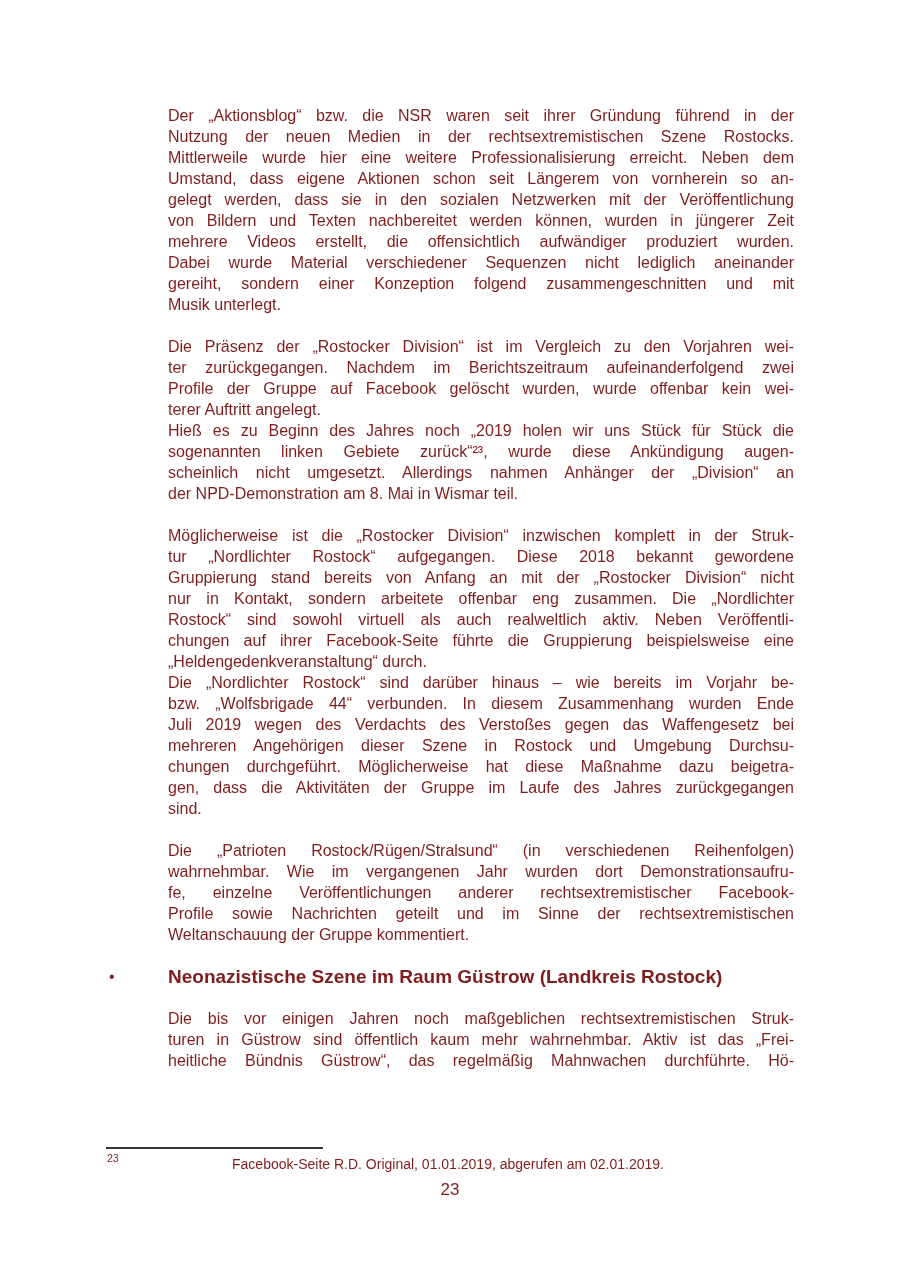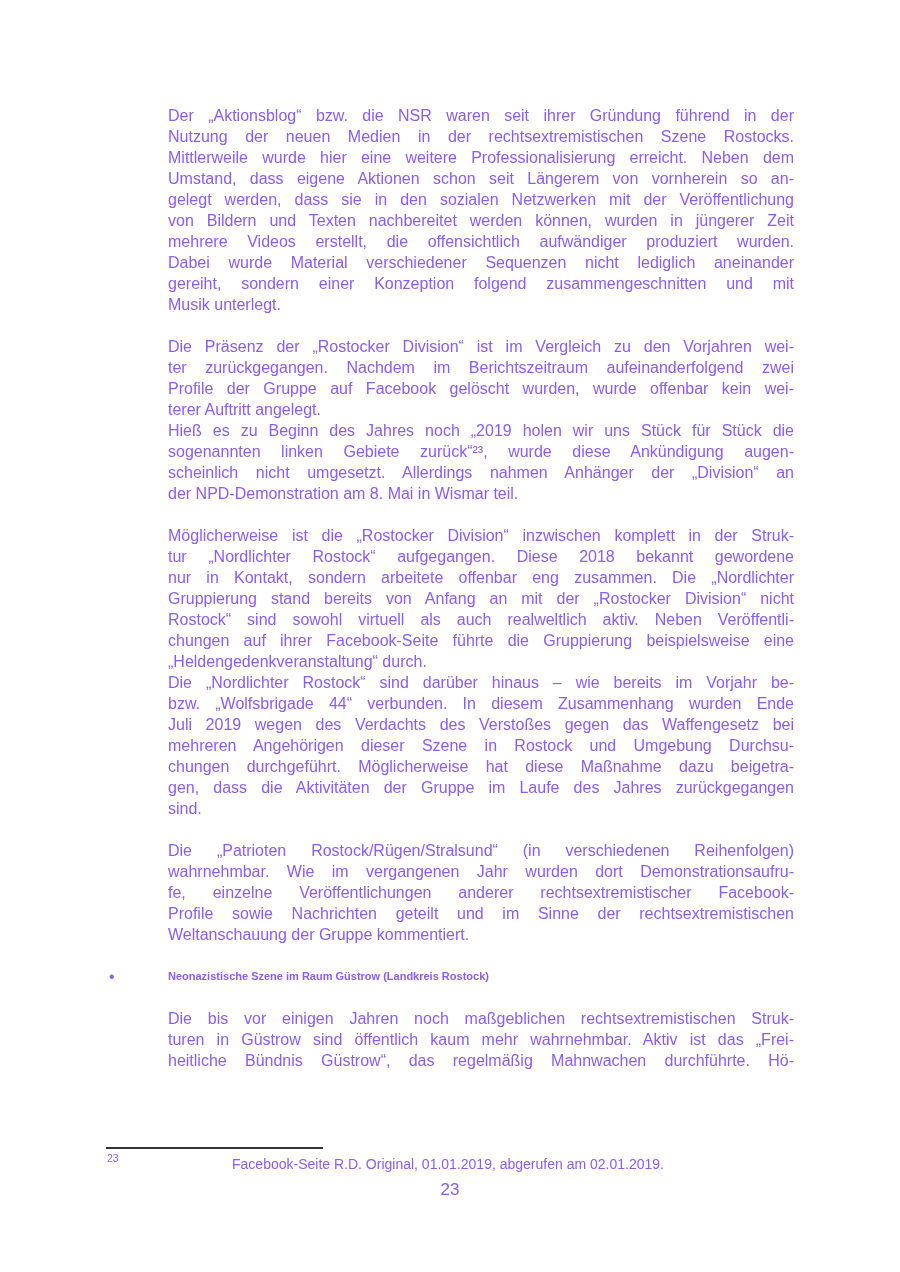--- a/index.html
+++ b/index.html
@@ -7,21 +7,21 @@
     padding: 0;
     background: #ffffff;
   }
   .page {
     position: relative;
     width: 900px;
     height: 1272px;
     background: #ffffff;
     overflow: hidden;
     font-family: "Liberation Sans", "DejaVu Sans", sans-serif;
-    color: #8b5cf6;
+    color: #7f1d1d;
   }
   .column {
     position: absolute;
     left: 168px;
     top: 105px;
     width: 626px;
   }
   .para {
     margin: 0 0 21px 0;
   }
@@ -42,21 +42,21 @@
   }
   .bullet {
     position: absolute;
     left: -59px;
     top: 0;
     font-size: 16px;
     line-height: 21px;
   }
   .heading-text {
     font-weight: bold;
-    font-size: 11px;
+    font-size: 19px;
     line-height: 21px;
     text-align: left;
   }
   .footnote-rule {
     position: absolute;
     left: 106px;
     top: 1147px;
     width: 217px;
     height: 0;
     border-top: 2px solid #333333;
@@ -110,22 +110,22 @@
         <div class="line">Profile der Gruppe auf Facebook gelöscht wurden, wurde offenbar kein wei-</div>
         <div class="line lastline">terer Auftritt angelegt.</div>
         <div class="line">Hieß es zu Beginn des Jahres noch „2019 holen wir uns Stück für Stück die</div>
         <div class="line">sogenannten linken Gebiete zurück“²³, wurde diese Ankündigung augen-</div>
         <div class="line">scheinlich nicht umgesetzt. Allerdings nahmen Anhänger der „Division“ an</div>
         <div class="line lastline">der NPD-Demonstration am 8. Mai in Wismar teil.</div>
       </div>
       <div class="para">
         <div class="line">Möglicherweise ist die „Rostocker Division“ inzwischen komplett in der Struk-</div>
         <div class="line">tur „Nordlichter Rostock“ aufgegangen. Diese 2018 bekannt gewordene</div>
+        <div class="line">Gruppierung stand bereits von Anfang an mit der „Rostocker Division“ nicht</div>
         <div class="line">nur in Kontakt, sondern arbeitete offenbar eng zusammen. Die „Nordlichter</div>
-        <div class="line">Gruppierung stand bereits von Anfang an mit der „Rostocker Division“ nicht</div>
         <div class="line">Rostock“ sind sowohl virtuell als auch realweltlich aktiv. Neben Veröffentli-</div>
         <div class="line">chungen auf ihrer Facebook-Seite führte die Gruppierung beispielsweise eine</div>
         <div class="line lastline">„Heldengedenkveranstaltung“ durch.</div>
         <div class="line">Die „Nordlichter Rostock“ sind darüber hinaus – wie bereits im Vorjahr be-</div>
         <div class="line">bzw. „Wolfsbrigade 44“ verbunden. In diesem Zusammenhang wurden Ende</div>
         <div class="line">Juli 2019 wegen des Verdachts des Verstoßes gegen das Waffengesetz bei</div>
         <div class="line">mehreren Angehörigen dieser Szene in Rostock und Umgebung Durchsu-</div>
         <div class="line">chungen durchgeführt. Möglicherweise hat diese Maßnahme dazu beigetra-</div>
         <div class="line">gen, dass die Aktivitäten der Gruppe im Laufe des Jahres zurückgegangen</div>
         <div class="line lastline">sind.</div>

